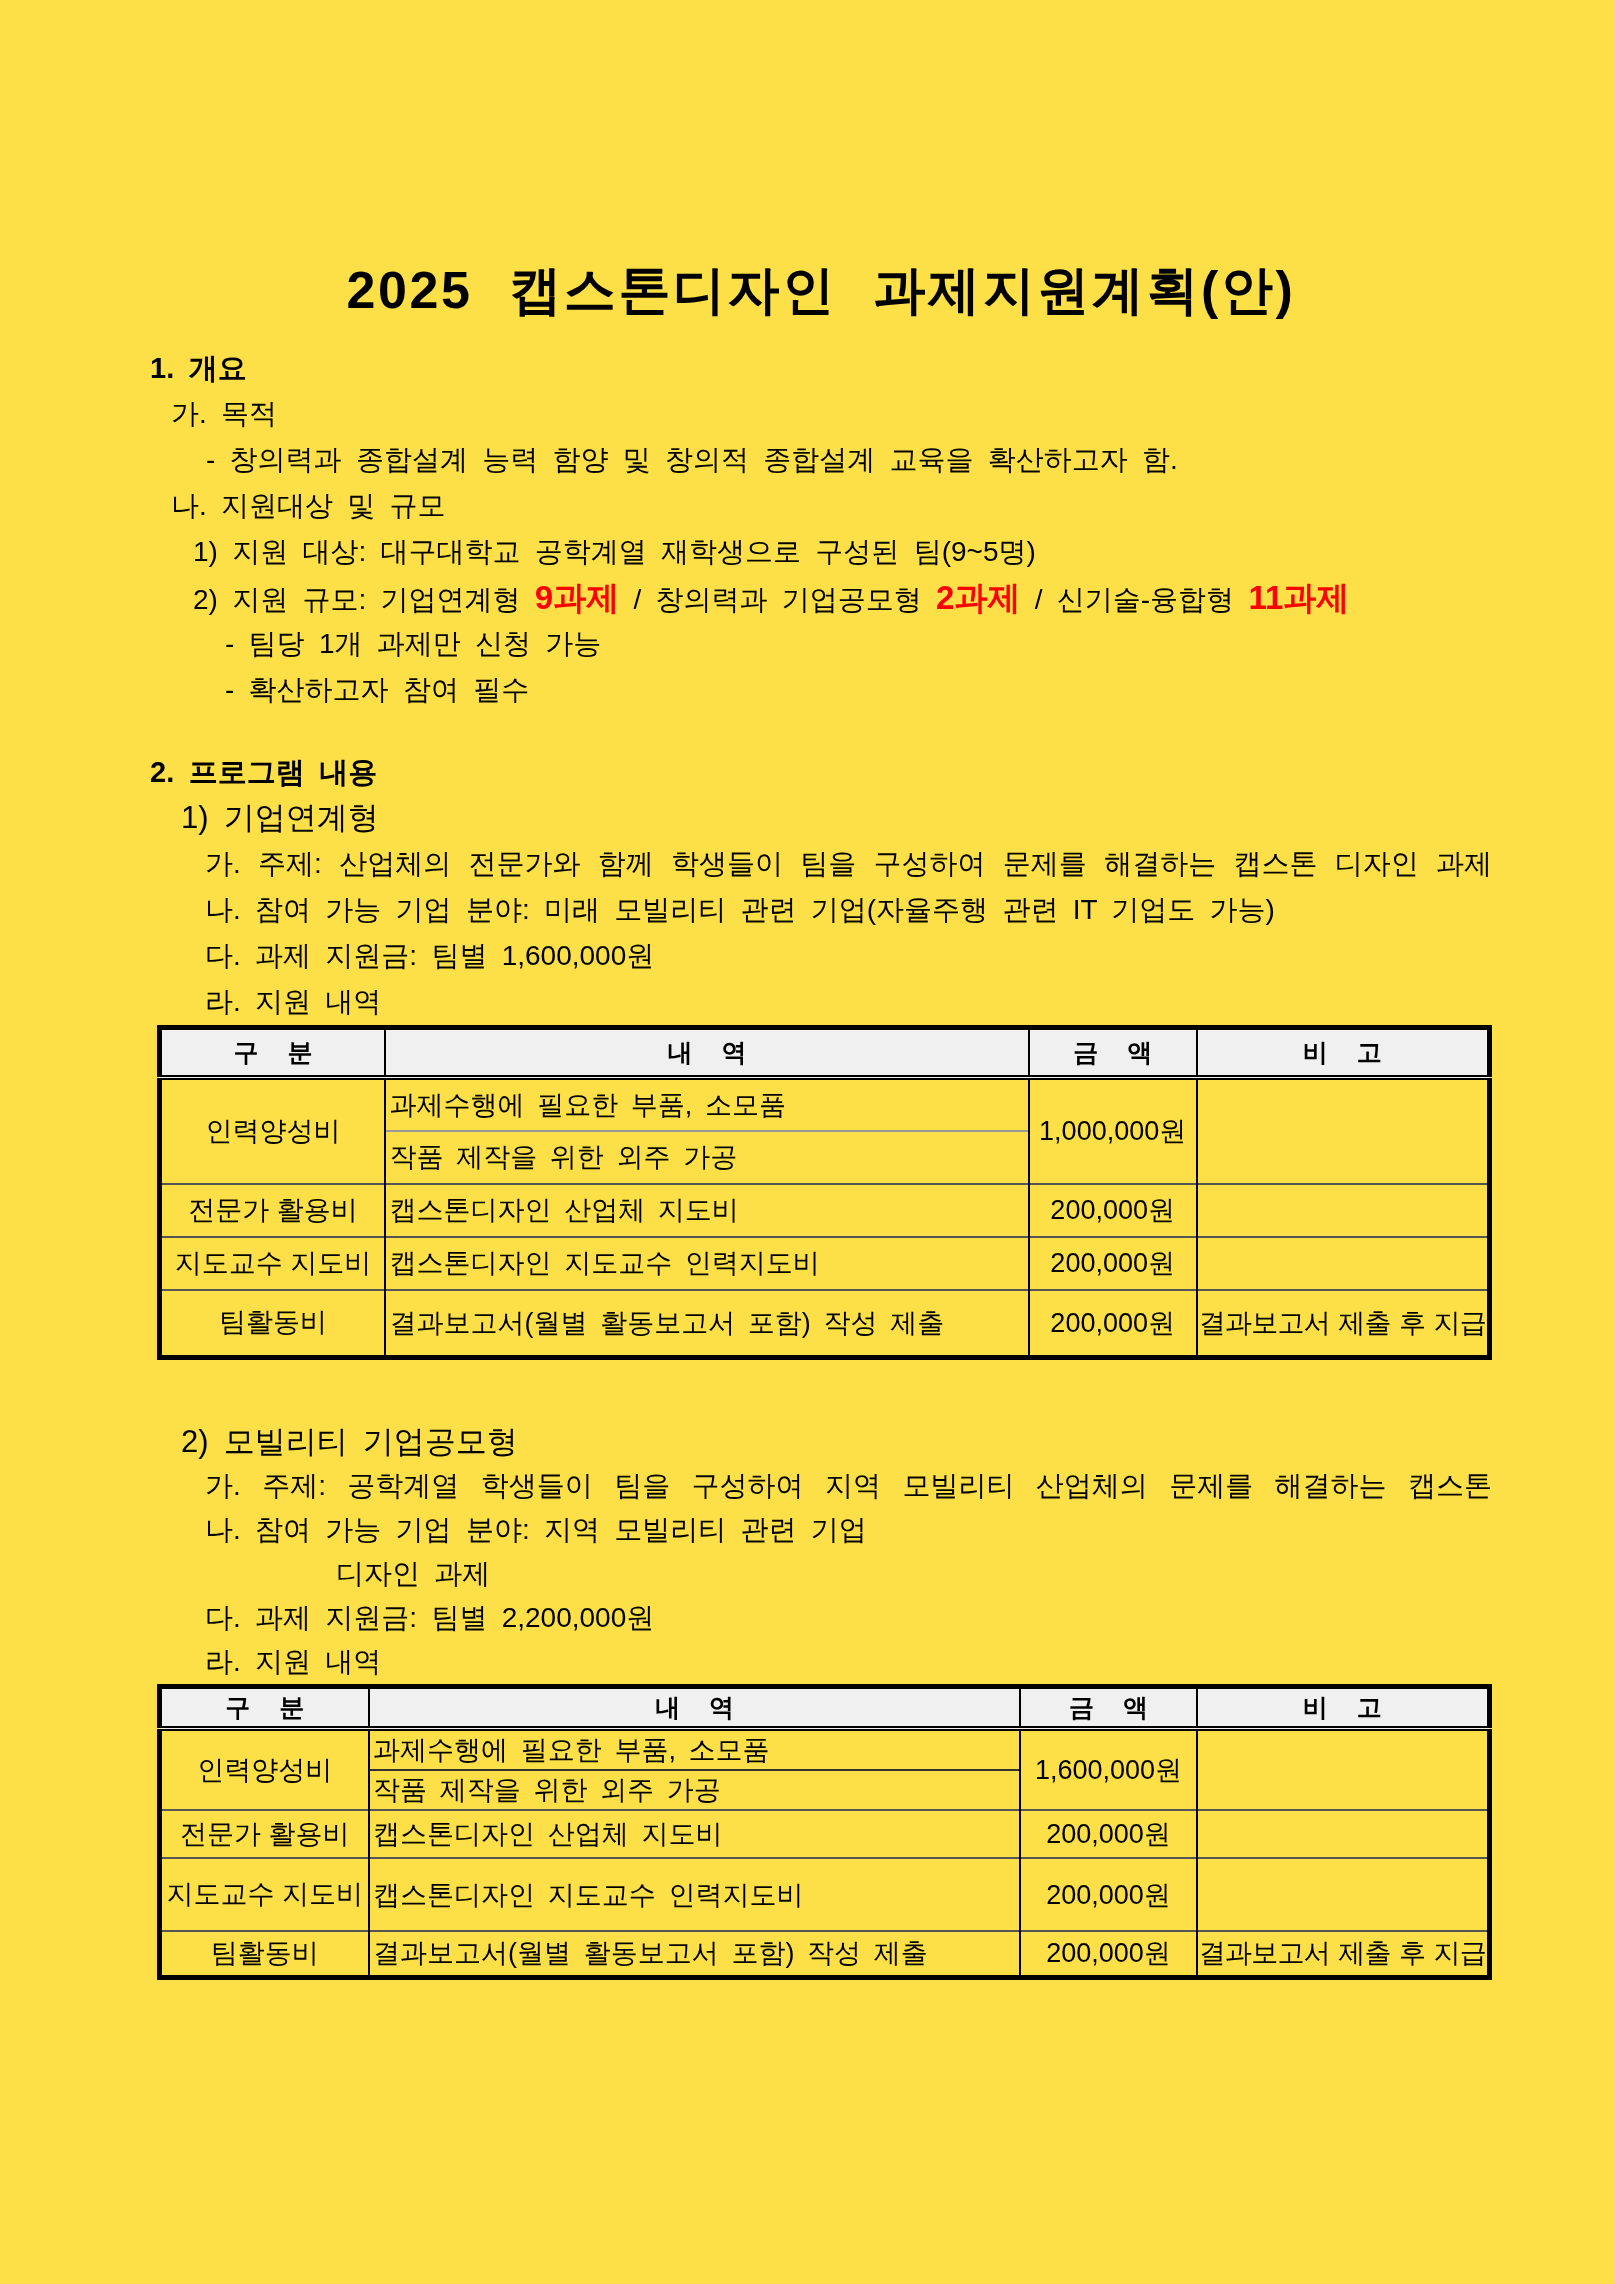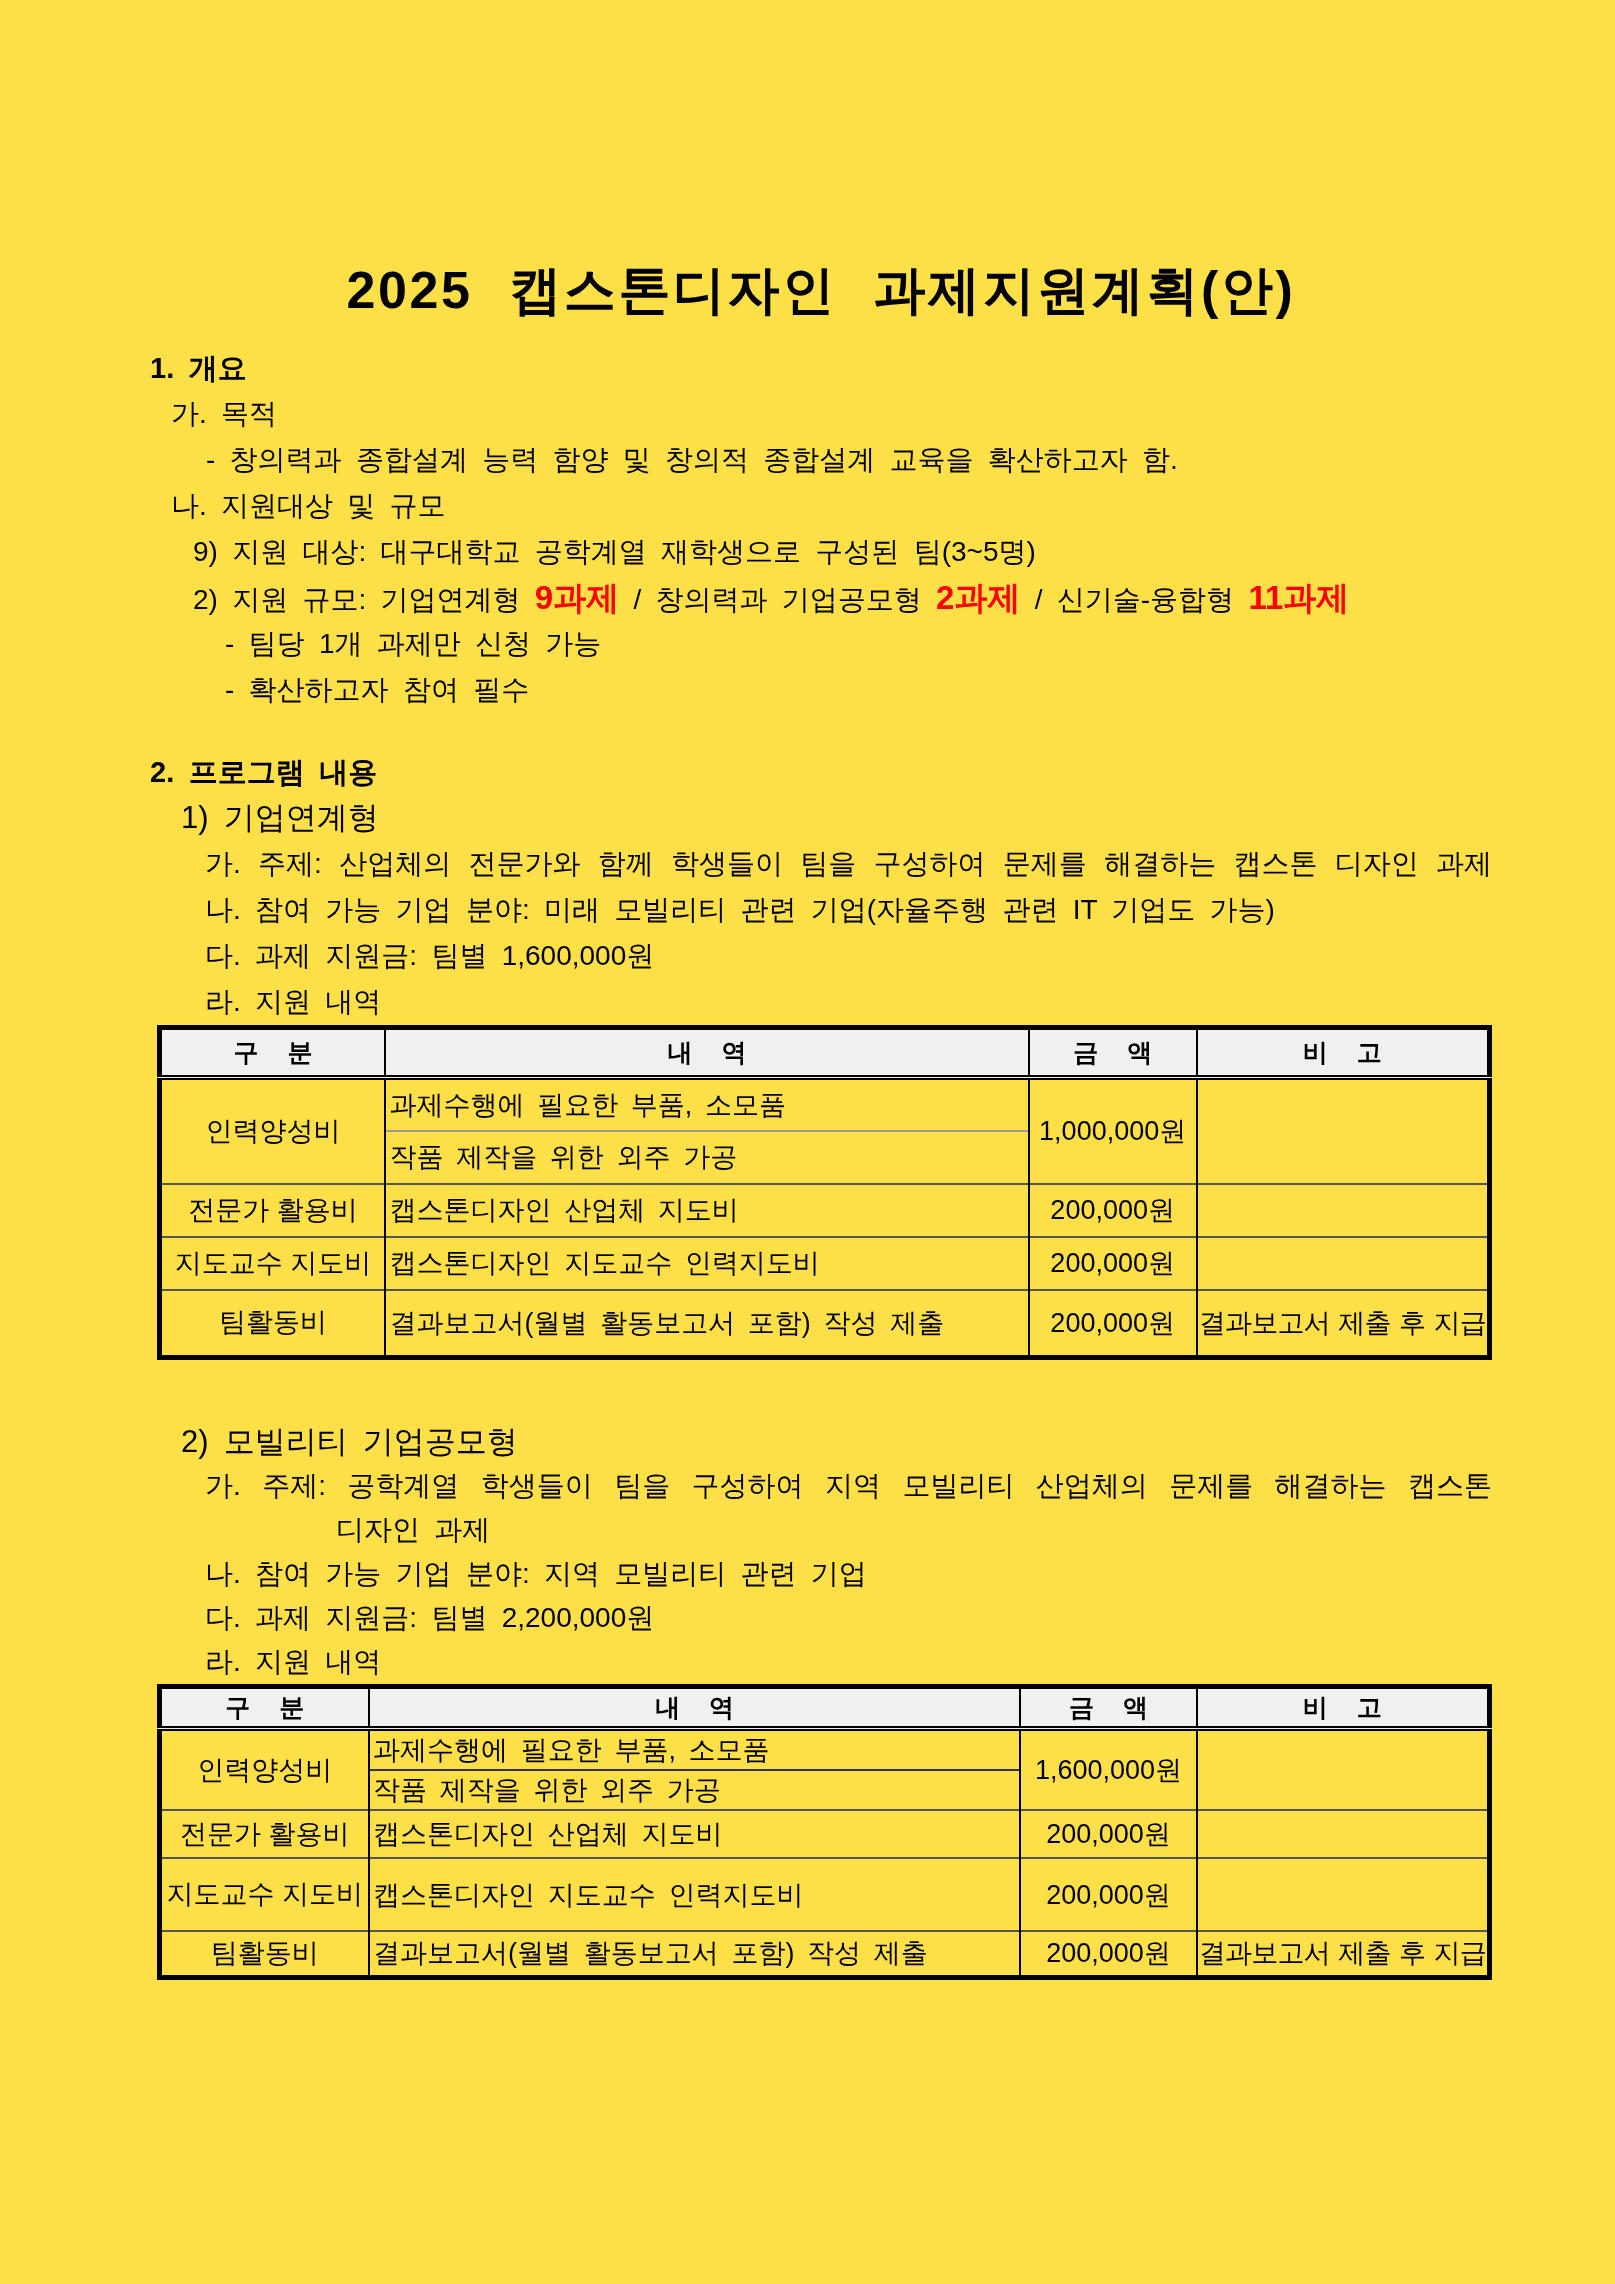--- a/index.html
+++ b/index.html
@@ -91,21 +91,21 @@
 
   <div class="doc-title">2025 캡스톤디자인 과제지원계획(안)</div>
 
   <div class="content">
 
     <div class="sec-overview">
       <div class="line h1">1. 개요</div>
       <div class="line ind-ga">가. 목적</div>
       <div class="line ind-dash1">- 창의력과 종합설계 능력 함양 및 창의적 종합설계 교육을 확산하고자 함.</div>
       <div class="line ind-ga">나. 지원대상 및 규모</div>
-      <div class="line ind-num">9) 지원 대상: 대구대학교 공학계열 재학생으로 구성된 팀(3~5명)</div>
+      <div class="line ind-num">1) 지원 대상: 대구대학교 공학계열 재학생으로 구성된 팀(9~5명)</div>
       <div class="line ind-num"><span>2) 지원 규모: 기업연계형 </span><span class="red">9과제</span><span> / 창의력과 기업공모형 </span><span class="red">2과제</span><span> / 신기술-융합형 </span><span class="red">11과제</span></div>
       <div class="line ind-dash2">- 팀당 1개 과제만 신청 가능</div>
       <div class="line ind-dash2">- 확산하고자 참여 필수</div>
     </div>
 
     <div class="sec-program">
       <div class="line h1">2. 프로그램 내용</div>
 
       <div>
         <div class="line hsub">1) 기업연계형</div>
@@ -157,22 +157,22 @@
             <td class="c-det bl">결과보고서(월별 활동보고서 포함) 작성 제출</td>
             <td class="c-amt bl">200,000원</td>
             <td class="c-note bl">결과보고서 제출 후 지급</td>
           </tr>
         </tbody>
       </table>
 
       <div class="sub2">
         <div class="line hsub">2) 모빌리티 기업공모형</div>
         <div class="line ind-ga2 just">가. 주제: 공학계열 학생들이 팀을 구성하여 지역 모빌리티 산업체의 문제를 해결하는 캡스톤</div>
+        <div class="line ind-ga2">나. 참여 가능 기업 분야: 지역 모빌리티 관련 기업</div>
         <div class="line ind-cont">디자인 과제</div>
-        <div class="line ind-ga2">나. 참여 가능 기업 분야: 지역 모빌리티 관련 기업</div>
         <div class="line ind-ga2">다. 과제 지원금: 팀별 2,200,000원</div>
         <div class="line ind-ga2">라. 지원 내역</div>
       </div>
 
       <table class="t t2">
         <colgroup>
             <col style="width:212px">
             <col style="width:658px">
             <col style="width:177px">
             <col style="width:288px">

